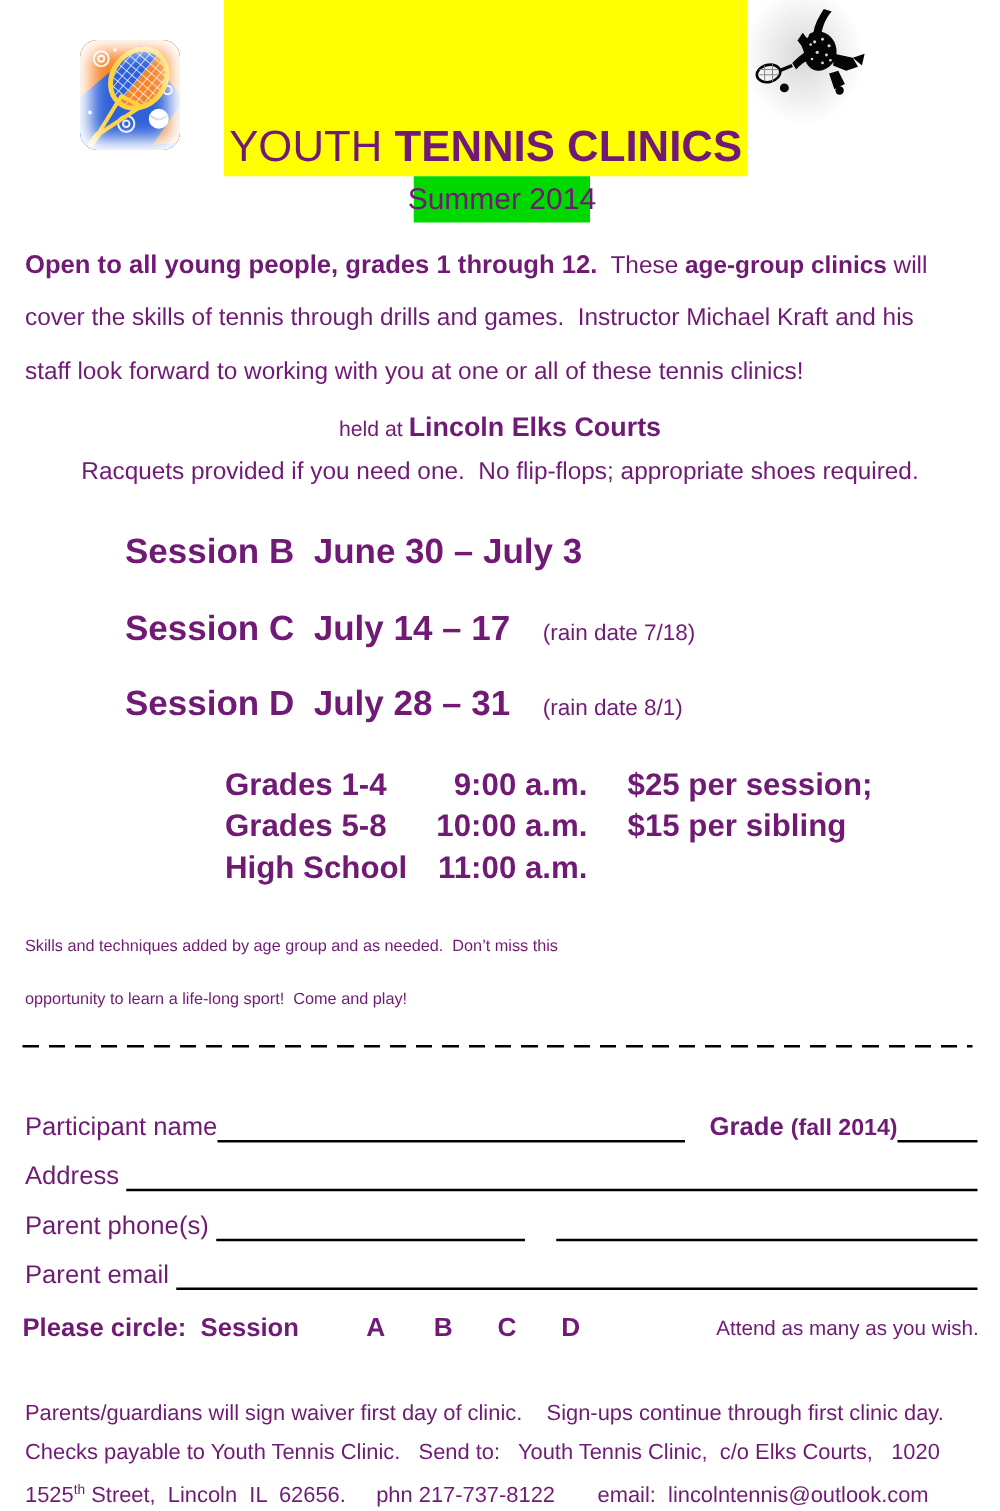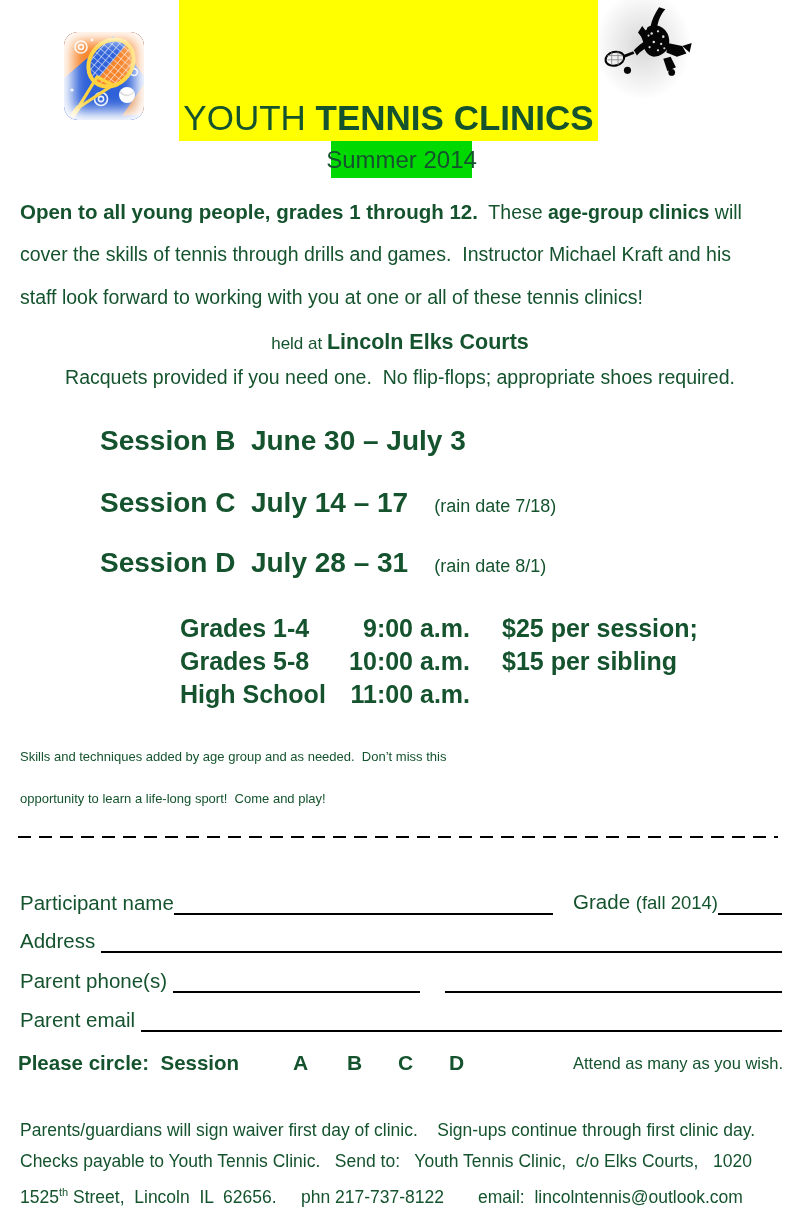--- a/index.html
+++ b/index.html
@@ -1,17 +1,17 @@
 <!DOCTYPE html>
 <html><head>
 <meta charset="utf-8">
 <style>
   html,body{margin:0;padding:0;background:#fff;}
   .page{position:relative;width:800px;height:1209px;background:#fff;overflow:hidden;
-        font-family:"Liberation Sans", sans-serif;color:#14532d;}
+        font-family:"Liberation Sans", sans-serif;color:#701a75;}
   .pre{white-space:pre;}
   .prew{white-space:pre-wrap;}
 
   
   .yellow-banner{position:absolute;left:179px;top:0;width:419px;height:141px;background:#ffff00;}
   .title{position:absolute;left:0;right:0;bottom:6px;text-align:center;font-size:35px;line-height:1;}
   .title .t-reg{font-weight:400;}
   .title .t-bold{font-weight:700;}
   .green-box{position:absolute;left:331px;top:141px;width:141px;height:37px;background:#00d900;
              display:flex;align-items:center;justify-content:center;font-size:24px;}
@@ -51,21 +51,21 @@
 
   
   .dashes{position:absolute;left:18px;top:836px;width:760px;height:2px;
           background:repeating-linear-gradient(to right,#000 0 13px,transparent 13px 21px);}
 
   
   .form-row{position:absolute;left:20px;width:762px;display:flex;align-items:flex-end;font-size:20.5px;line-height:26px;}
   .fr1{top:889px;} .fr2{top:928px;} .fr3{top:968px;} .fr4{top:1007px;}
   .wline{border-bottom:2px solid #000;height:10px;margin-bottom:1px;}
   .grow{flex:1 1 auto;}
-  .grade-lbl{margin-left:20px;}
+  .grade-lbl{margin-left:20px;font-weight:bold;}
   .grade-paren{font-size:18.5px;}
   .shortline{width:64px;}
   .phone1{flex:0 0 247px;margin-right:25px;}
 
   
   .circle-row{position:absolute;left:0;top:1048px;width:800px;height:30px;font-weight:700;font-size:20.5px;line-height:30px;}
   .circle-label{position:absolute;left:18px;}
   .opt{position:absolute;font-size:21px;}
   .opt-a{left:293px;} .opt-b{left:347px;} .opt-c{left:398px;} .opt-d{left:449px;}
   .attend{position:absolute;right:17px;font-weight:400;font-size:16.5px;}

